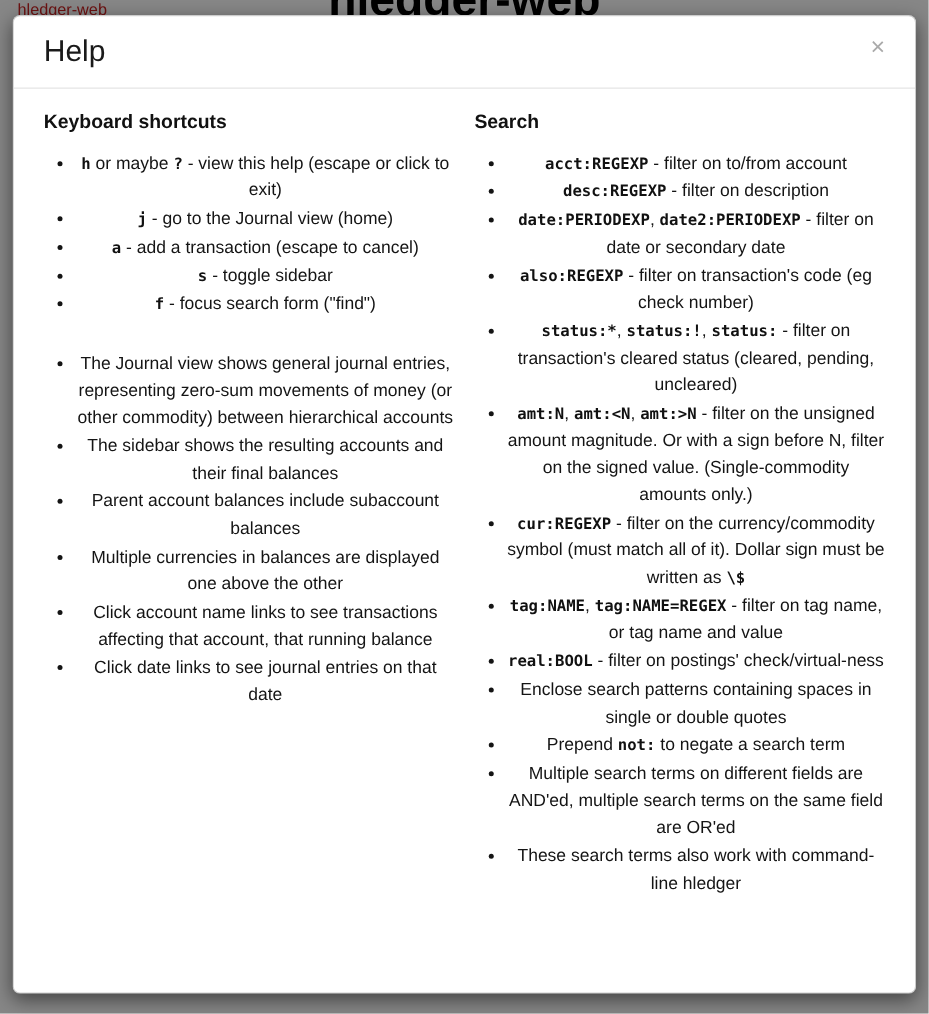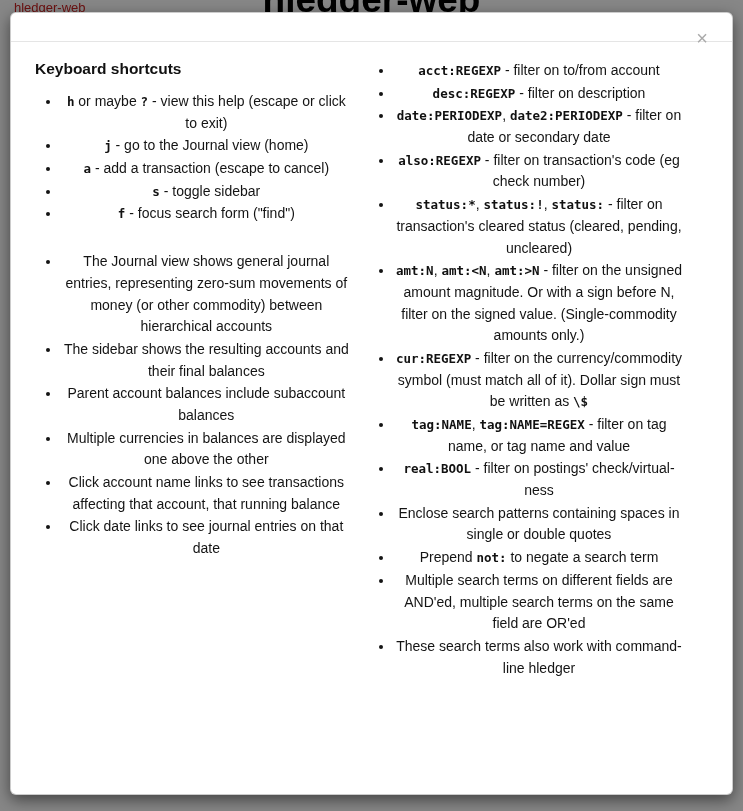--- a/index.html
+++ b/index.html
@@ -50,21 +50,21 @@
     line-height: 1.2;
   }
   .close-btn {
     float: right;
     font-size: 20px; line-height: 1;
     color: #aaa; cursor: pointer;
     margin-top: 0px;
     font-weight: normal;
   }
   .modal-body {
-    padding: 18px 12px 20px 24px;
+    padding: 18px 24px 20px 24px;
     display: flex; gap: 16px;
   }
   .col { flex: 1 1 0; min-width: 0; }
   .col h3 {
     margin: 0 0 13px 0;
     font-size: 15.5px; font-weight: 700; color: #111;
   }
   .col ul {
     margin: 0 0 26px 0;
     padding: 0 0 0 26px;
@@ -89,20 +89,21 @@
 <div class="page-behind">
   <span class="brand-link">hledger-web</span>
   <h1 class="page-title">hledger-web</h1>
 </div>
 
 <div class="backdrop"></div>
 
 <div class="modal">
   <div class="modal-header">
     <span class="close-btn">×</span>
+    <h2 class="modal-title">Help</h2>
   </div>
   <div class="modal-body">
     <div class="col">
       <h3>Keyboard shortcuts</h3>
       <ul>
           <li><span class="code">h</span><span> or maybe </span><span class="code">?</span><span> - view this help (escape or click to exit)</span></li>
           <li><span class="code">j</span><span> - go to the Journal view (home)</span></li>
           <li><span class="code">a</span><span> - add a transaction (escape to cancel)</span></li>
           <li><span class="code">s</span><span> - toggle sidebar</span></li>
           <li><span class="code">f</span><span> - focus search form ("find")</span></li>
@@ -110,20 +111,21 @@
       <ul>
           <li><span>The Journal view shows general journal entries, representing zero-sum movements of money (or other commodity) between hierarchical accounts</span></li>
           <li><span>The sidebar shows the resulting accounts and their final balances</span></li>
           <li><span>Parent account balances include subaccount balances</span></li>
           <li><span>Multiple currencies in balances are displayed one above the other</span></li>
           <li><span>Click account name links to see transactions affecting that account, that running balance</span></li>
           <li><span>Click date links to see journal entries on that date</span></li>
         </ul>
     </div>
     <div class="col">
+      <h3>Search</h3>
       <ul>
           <li><span class="code">acct:REGEXP</span><span> - filter on to/from account</span></li>
           <li><span class="code">desc:REGEXP</span><span> - filter on description</span></li>
           <li><span class="code">date:PERIODEXP</span><span>, </span><span class="code">date2:PERIODEXP</span><span> - filter on date or secondary date</span></li>
           <li><span class="code">also:REGEXP</span><span> - filter on transaction's code (eg check number)</span></li>
           <li><span class="code">status:*</span><span>, </span><span class="code">status:!</span><span>, </span><span class="code">status:</span><span> - filter on transaction's cleared status (cleared, pending, uncleared)</span></li>
           <li><span class="code">amt:N</span><span>, </span><span class="code">amt:&lt;N</span><span>, </span><span class="code">amt:&gt;N</span><span> - filter on the unsigned amount magnitude. Or with a sign before N, filter on the signed value. (Single-commodity amounts only.)</span></li>
           <li><span class="code">cur:REGEXP</span><span> - filter on the currency/commodity symbol (must match all of it). Dollar sign must be written as </span><span class="code">\$</span></li>
           <li><span class="code">tag:NAME</span><span>, </span><span class="code">tag:NAME=REGEX</span><span> - filter on tag name, or tag name and value</span></li>
           <li><span class="code">real:BOOL</span><span> - filter on postings' check/virtual-ness</span></li>

